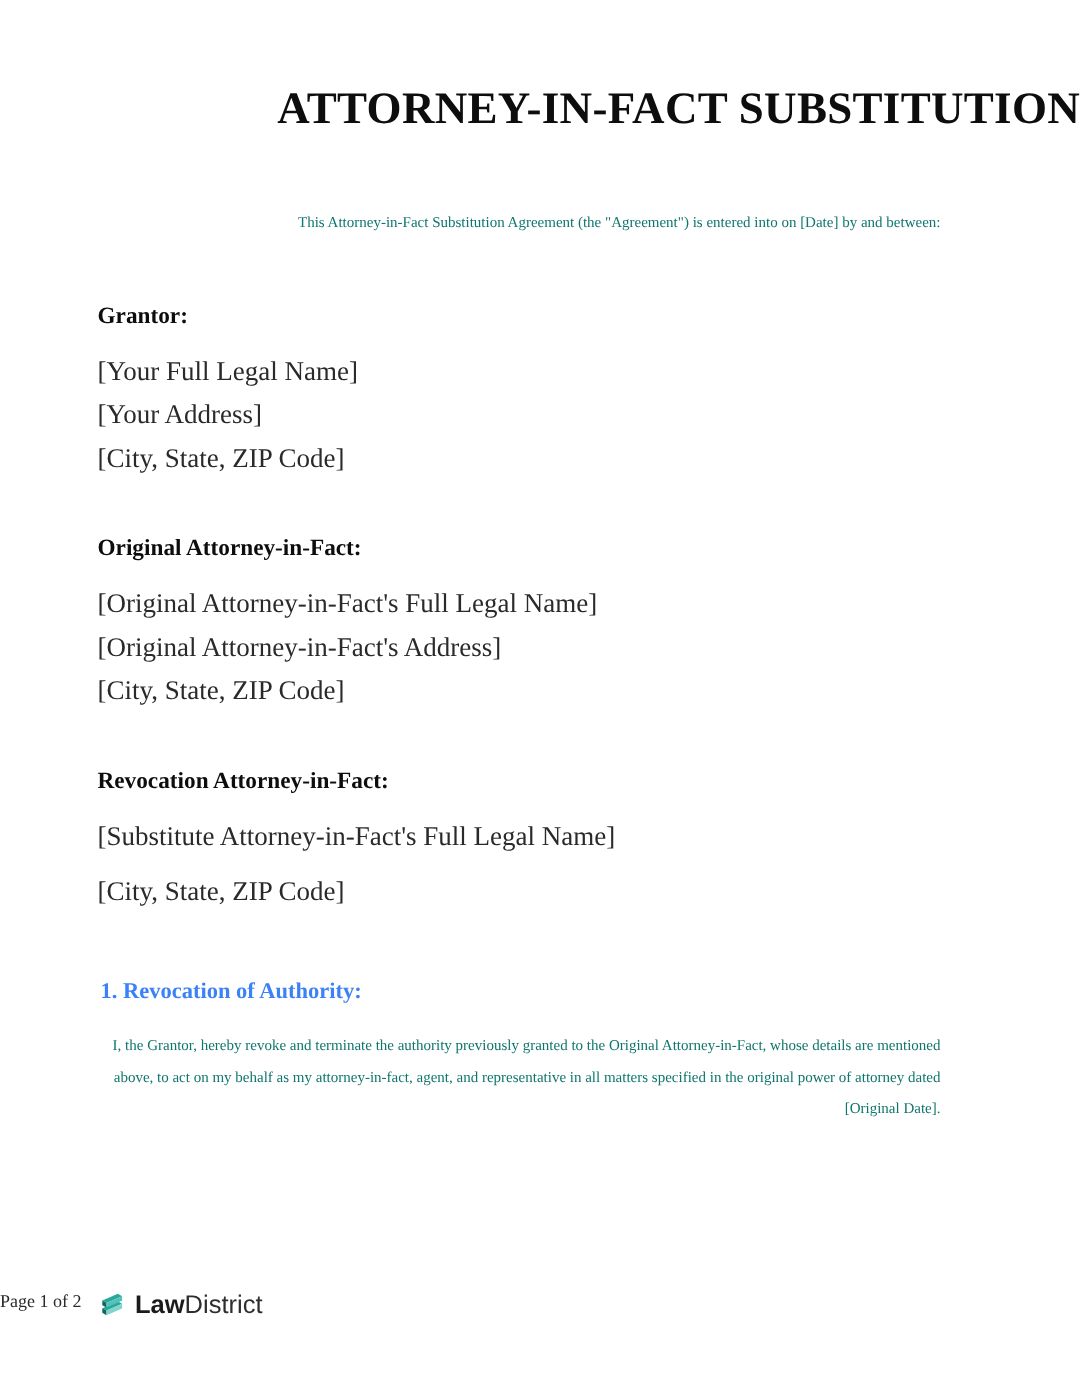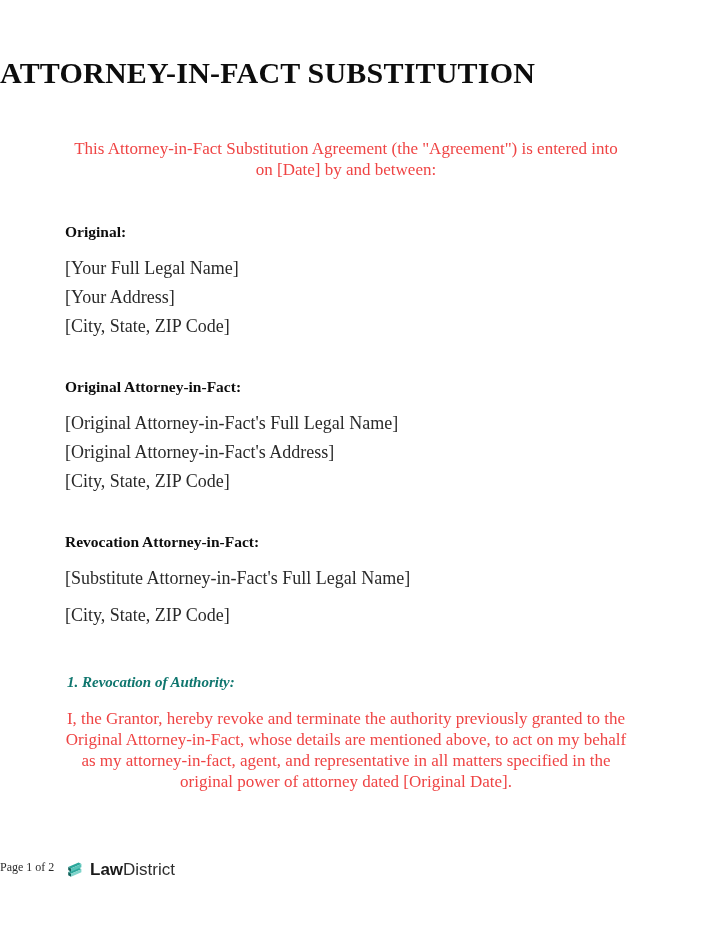--- a/index.html
+++ b/index.html
@@ -20,39 +20,39 @@
     height: 931px;
     background: #ffffff;
     position: relative;
     box-sizing: border-box;
   }
   .doc-title {
     position: absolute;
     top: 56px;
     left: 0;
     width: 720px;
-    text-align: left;
+    text-align: right;
     font-size: 30px;
     font-weight: bold;
     letter-spacing: 0.2px;
     color: #0d0d0d;
     font-family: "Liberation Serif", "DejaVu Serif", serif;
   }
   .body-wrap {
     position: absolute;
     top: 138px;
     left: 65px;
     width: 562px;
   }
   p.para {
     margin: 0;
-    font-size: 17px;
+    font-size: 10px;
     line-height: 21px;
-    color: #ef4444;
-    text-align: center;
+    color: #0f766e;
+    text-align: right;
   }
   h2.block-heading {
     margin: 0;
     font-size: 15.5px;
     font-weight: bold;
     color: #0d0d0d;
     line-height: 20px;
   }
   .gap-intro { height: 42px; }
   .party-block { margin: 0; }
@@ -62,23 +62,22 @@
     line-height: 21px;
     color: #2a2a2a;
   }
   .heading-to-lines { height: 16px; }
   .line-gap { height: 8px; }
   .block-gap { height: 40px; }
   .section-heading {
     margin: 0 0 0 2px;
     font-size: 15px;
     font-weight: bold;
-    color: #0f766e;
+    color: #3b82f6;
     line-height: 20px;
-    font-style: italic;
   }
   .section-gap { height: 16px; }
   .footer {
     position: absolute;
     left: 0;
     top: 855px;
     width: 604px;
     height: 40px;
   }
   .logo {
@@ -121,21 +120,21 @@
 
   <div class="doc-title">ATTORNEY-IN-FACT SUBSTITUTION</div>
 
   <div class="body-wrap">
 
     <p class="para">This Attorney-in-Fact Substitution Agreement (the "Agreement") is entered into on [Date] by and between:</p>
 
     <div class="gap-intro"></div>
 
     <div class="party-block">
-      <h2 class="block-heading">Original:</h2>
+      <h2 class="block-heading">Grantor:</h2>
       <div class="heading-to-lines"></div>
       <p class="line">[Your Full Legal Name]</p>
       <div class="line-gap"></div>
       <p class="line">[Your Address]</p>
       <div class="line-gap"></div>
       <p class="line">[City, State, ZIP Code]</p>
     </div>
 
     <div class="block-gap"></div>
 

